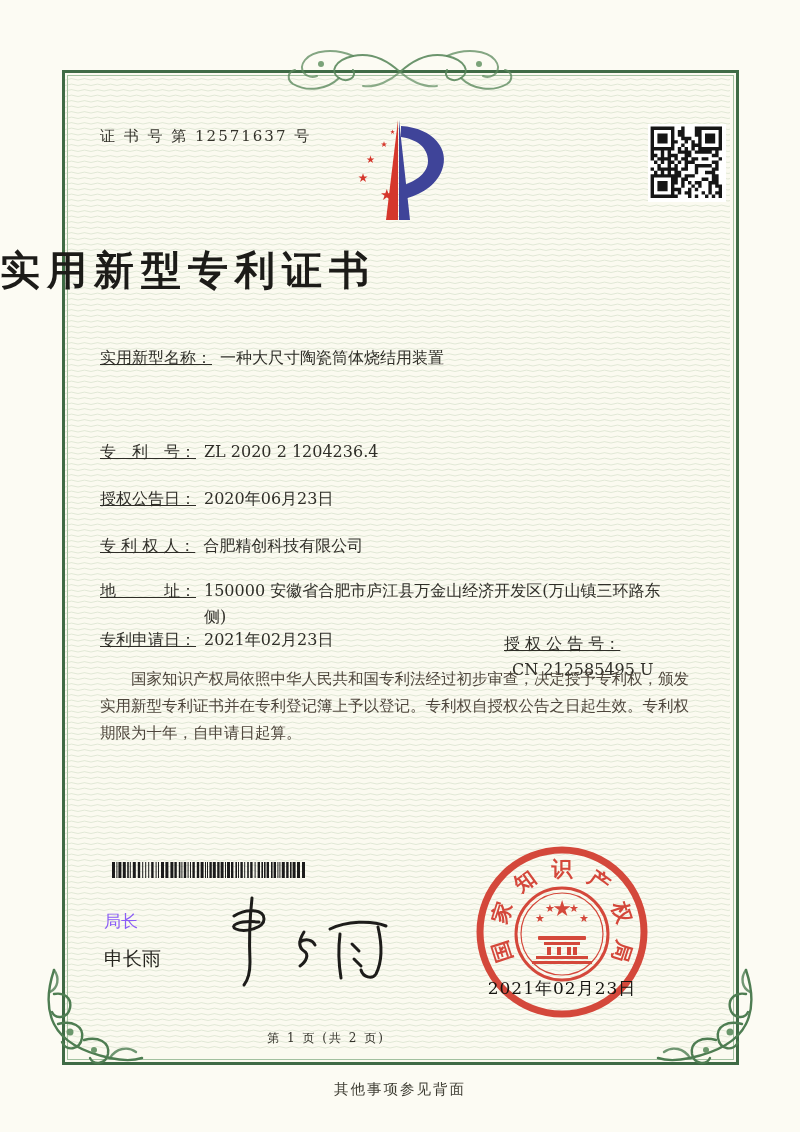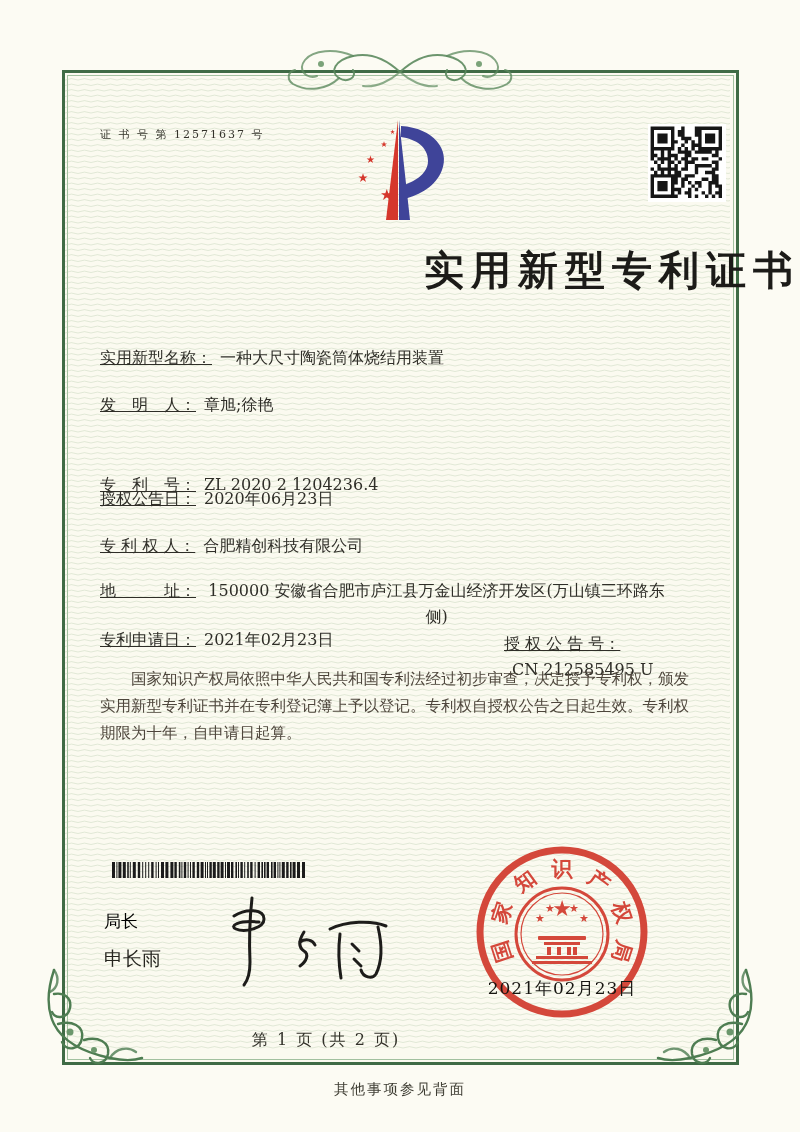--- a/index.html
+++ b/index.html
@@ -2,33 +2,33 @@
 <html><head>
 <meta charset="utf-8">
 <style>
   html,body{margin:0;padding:0;}
   body{width:800px;height:1132px;background:#fcfbf3;font-family:"DejaVu Serif","Liberation Serif",serif;color:#2f2e28;}
   .page{position:relative;width:800px;height:1132px;overflow:hidden;}
   .cert-border{position:absolute;left:62px;top:70px;width:671px;height:989px;border:3px solid #3f6b45;background:#fbfaf0;}
   .cert-border .inner-line{position:absolute;left:2px;top:2px;right:2px;bottom:2px;border:1px solid #a3c1a0;}
   #waves{position:absolute;left:65px;top:73px;pointer-events:none;}
   .abs{position:absolute;}
-  .cert-no{left:100px;top:127px;font-size:11px;letter-spacing:2px;color:#33322a;}
-  .title{left:0;top:243px;width:800px;text-align:right;font-size:40px;font-weight:600;letter-spacing:7px;color:#1c1b18;}
+  .cert-no{left:100px;top:127px;font-size:15px;letter-spacing:2px;color:#33322a;}
+  .title{left:0;top:243px;width:800px;text-align:left;font-size:40px;font-weight:600;letter-spacing:7px;color:#1c1b18;}
   .frow{position:absolute;left:100px;width:610px;line-height:26px;}
   .flabel{display:inline-block;vertical-align:top;white-space:pre;text-decoration:underline;}
-  .fvalue{display:inline-block;vertical-align:top;margin-left:8px;text-align:center;}
+  .fvalue{display:inline-block;vertical-align:top;margin-left:8px;}
   .fvalue.wrap{width:465px;}
   .grant-no{position:absolute;left:404px;top:4px;}
   .paras{left:100px;top:666px;width:602px;font-size:15.5px;line-height:1.74;color:#4e463c;}
   .paras p{margin:0;text-indent:2em;}
-  .sig-title{left:104px;top:910px;font-family:"DejaVu Sans","Liberation Sans",sans-serif;font-size:17px;color:#000000;}
+  .sig-title{left:104px;top:910px;font-family:"DejaVu Sans","Liberation Sans",sans-serif;font-size:17px;color:#8b5cf6;}
   .sig-name{left:104px;top:946px;font-family:"DejaVu Sans","Liberation Sans",sans-serif;font-size:19px;color:#26251f;}
   .seal-date{left:487px;top:977px;width:150px;text-align:center;font-size:17px;color:#161511;letter-spacing:1px;}
-  .page-note{left:0;top:1030px;width:652px;text-align:center;font-size:16px;color:#33322a;letter-spacing:2px;}
+  .page-note{left:0;top:1030px;width:652px;text-align:center;font-size:12px;color:#33322a;letter-spacing:2px;}
   .back-note{left:0;top:1080px;width:800px;text-align:center;font-size:14.5px;color:#3e3d33;letter-spacing:2px;}
   svg{display:block;}
 </style>
 </head>
 <body>
 
 <div class="page">
 
   <div class="cert-border">
       <div class="inner-line"></div>
@@ -95,24 +95,21 @@
   <svg class="abs" style="left:648px;top:124px;" id="qr" width="78" height="78" viewBox="0 0 78 78">
     <rect x="0" y="0" width="78" height="78" fill="#fff"></rect>
   <path d="M2.6 2.6h3.4v3.4h-3.4zM6.0 2.6h3.4v3.4h-3.4zM9.4 2.6h3.4v3.4h-3.4zM12.8 2.6h3.4v3.4h-3.4zM16.2 2.6h3.4v3.4h-3.4zM19.6 2.6h3.4v3.4h-3.4zM23.0 2.6h3.4v3.4h-3.4zM2.6 6.0h3.4v3.4h-3.4zM23.0 6.0h3.4v3.4h-3.4zM2.6 9.4h3.4v3.4h-3.4zM9.4 9.4h3.4v3.4h-3.4zM12.8 9.4h3.4v3.4h-3.4zM16.2 9.4h3.4v3.4h-3.4zM23.0 9.4h3.4v3.4h-3.4zM2.6 12.8h3.4v3.4h-3.4zM9.4 12.8h3.4v3.4h-3.4zM12.8 12.8h3.4v3.4h-3.4zM16.2 12.8h3.4v3.4h-3.4zM23.0 12.8h3.4v3.4h-3.4zM2.6 16.2h3.4v3.4h-3.4zM9.4 16.2h3.4v3.4h-3.4zM12.8 16.2h3.4v3.4h-3.4zM16.2 16.2h3.4v3.4h-3.4zM23.0 16.2h3.4v3.4h-3.4zM2.6 19.6h3.4v3.4h-3.4zM23.0 19.6h3.4v3.4h-3.4zM2.6 23.0h3.4v3.4h-3.4zM6.0 23.0h3.4v3.4h-3.4zM9.4 23.0h3.4v3.4h-3.4zM12.8 23.0h3.4v3.4h-3.4zM16.2 23.0h3.4v3.4h-3.4zM19.6 23.0h3.4v3.4h-3.4zM23.0 23.0h3.4v3.4h-3.4zM50.2 2.6h3.4v3.4h-3.4zM53.6 2.6h3.4v3.4h-3.4zM57.0 2.6h3.4v3.4h-3.4zM60.4 2.6h3.4v3.4h-3.4zM63.8 2.6h3.4v3.4h-3.4zM67.2 2.6h3.4v3.4h-3.4zM70.6 2.6h3.4v3.4h-3.4zM50.2 6.0h3.4v3.4h-3.4zM70.6 6.0h3.4v3.4h-3.4zM50.2 9.4h3.4v3.4h-3.4zM57.0 9.4h3.4v3.4h-3.4zM60.4 9.4h3.4v3.4h-3.4zM63.8 9.4h3.4v3.4h-3.4zM70.6 9.4h3.4v3.4h-3.4zM50.2 12.8h3.4v3.4h-3.4zM57.0 12.8h3.4v3.4h-3.4zM60.4 12.8h3.4v3.4h-3.4zM63.8 12.8h3.4v3.4h-3.4zM70.6 12.8h3.4v3.4h-3.4zM50.2 16.2h3.4v3.4h-3.4zM57.0 16.2h3.4v3.4h-3.4zM60.4 16.2h3.4v3.4h-3.4zM63.8 16.2h3.4v3.4h-3.4zM70.6 16.2h3.4v3.4h-3.4zM50.2 19.6h3.4v3.4h-3.4zM70.6 19.6h3.4v3.4h-3.4zM50.2 23.0h3.4v3.4h-3.4zM53.6 23.0h3.4v3.4h-3.4zM57.0 23.0h3.4v3.4h-3.4zM60.4 23.0h3.4v3.4h-3.4zM63.8 23.0h3.4v3.4h-3.4zM67.2 23.0h3.4v3.4h-3.4zM70.6 23.0h3.4v3.4h-3.4zM2.6 50.2h3.4v3.4h-3.4zM6.0 50.2h3.4v3.4h-3.4zM9.4 50.2h3.4v3.4h-3.4zM12.8 50.2h3.4v3.4h-3.4zM16.2 50.2h3.4v3.4h-3.4zM19.6 50.2h3.4v3.4h-3.4zM23.0 50.2h3.4v3.4h-3.4zM2.6 53.6h3.4v3.4h-3.4zM23.0 53.6h3.4v3.4h-3.4zM2.6 57.0h3.4v3.4h-3.4zM9.4 57.0h3.4v3.4h-3.4zM12.8 57.0h3.4v3.4h-3.4zM16.2 57.0h3.4v3.4h-3.4zM23.0 57.0h3.4v3.4h-3.4zM2.6 60.4h3.4v3.4h-3.4zM9.4 60.4h3.4v3.4h-3.4zM12.8 60.4h3.4v3.4h-3.4zM16.2 60.4h3.4v3.4h-3.4zM23.0 60.4h3.4v3.4h-3.4zM2.6 63.8h3.4v3.4h-3.4zM9.4 63.8h3.4v3.4h-3.4zM12.8 63.8h3.4v3.4h-3.4zM16.2 63.8h3.4v3.4h-3.4zM23.0 63.8h3.4v3.4h-3.4zM2.6 67.2h3.4v3.4h-3.4zM23.0 67.2h3.4v3.4h-3.4zM2.6 70.6h3.4v3.4h-3.4zM6.0 70.6h3.4v3.4h-3.4zM9.4 70.6h3.4v3.4h-3.4zM12.8 70.6h3.4v3.4h-3.4zM16.2 70.6h3.4v3.4h-3.4zM19.6 70.6h3.4v3.4h-3.4zM23.0 70.6h3.4v3.4h-3.4zM33.2 2.6h3.4v3.4h-3.4zM46.8 2.6h3.4v3.4h-3.4zM29.8 6.0h3.4v3.4h-3.4zM33.2 6.0h3.4v3.4h-3.4zM46.8 6.0h3.4v3.4h-3.4zM29.8 9.4h3.4v3.4h-3.4zM33.2 9.4h3.4v3.4h-3.4zM46.8 9.4h3.4v3.4h-3.4zM33.2 12.8h3.4v3.4h-3.4zM36.6 12.8h3.4v3.4h-3.4zM40.0 12.8h3.4v3.4h-3.4zM26.4 16.2h3.4v3.4h-3.4zM36.6 16.2h3.4v3.4h-3.4zM43.4 16.2h3.4v3.4h-3.4zM33.2 19.6h3.4v3.4h-3.4zM43.4 19.6h3.4v3.4h-3.4zM46.8 19.6h3.4v3.4h-3.4zM29.8 23.0h3.4v3.4h-3.4zM36.6 23.0h3.4v3.4h-3.4zM43.4 23.0h3.4v3.4h-3.4zM2.6 26.4h3.4v3.4h-3.4zM12.8 26.4h3.4v3.4h-3.4zM19.6 26.4h3.4v3.4h-3.4zM29.8 26.4h3.4v3.4h-3.4zM33.2 26.4h3.4v3.4h-3.4zM36.6 26.4h3.4v3.4h-3.4zM40.0 26.4h3.4v3.4h-3.4zM46.8 26.4h3.4v3.4h-3.4zM50.2 26.4h3.4v3.4h-3.4zM53.6 26.4h3.4v3.4h-3.4zM57.0 26.4h3.4v3.4h-3.4zM60.4 26.4h3.4v3.4h-3.4zM67.2 26.4h3.4v3.4h-3.4zM2.6 29.8h3.4v3.4h-3.4zM6.0 29.8h3.4v3.4h-3.4zM12.8 29.8h3.4v3.4h-3.4zM19.6 29.8h3.4v3.4h-3.4zM23.0 29.8h3.4v3.4h-3.4zM26.4 29.8h3.4v3.4h-3.4zM36.6 29.8h3.4v3.4h-3.4zM40.0 29.8h3.4v3.4h-3.4zM63.8 29.8h3.4v3.4h-3.4zM67.2 29.8h3.4v3.4h-3.4zM2.6 33.2h3.4v3.4h-3.4zM9.4 33.2h3.4v3.4h-3.4zM12.8 33.2h3.4v3.4h-3.4zM16.2 33.2h3.4v3.4h-3.4zM19.6 33.2h3.4v3.4h-3.4zM26.4 33.2h3.4v3.4h-3.4zM33.2 33.2h3.4v3.4h-3.4zM36.6 33.2h3.4v3.4h-3.4zM43.4 33.2h3.4v3.4h-3.4zM46.8 33.2h3.4v3.4h-3.4zM53.6 33.2h3.4v3.4h-3.4zM57.0 33.2h3.4v3.4h-3.4zM70.6 33.2h3.4v3.4h-3.4zM6.0 36.6h3.4v3.4h-3.4zM12.8 36.6h3.4v3.4h-3.4zM19.6 36.6h3.4v3.4h-3.4zM23.0 36.6h3.4v3.4h-3.4zM29.8 36.6h3.4v3.4h-3.4zM36.6 36.6h3.4v3.4h-3.4zM40.0 36.6h3.4v3.4h-3.4zM43.4 36.6h3.4v3.4h-3.4zM63.8 36.6h3.4v3.4h-3.4zM67.2 36.6h3.4v3.4h-3.4zM9.4 40.0h3.4v3.4h-3.4zM19.6 40.0h3.4v3.4h-3.4zM26.4 40.0h3.4v3.4h-3.4zM36.6 40.0h3.4v3.4h-3.4zM46.8 40.0h3.4v3.4h-3.4zM50.2 40.0h3.4v3.4h-3.4zM53.6 40.0h3.4v3.4h-3.4zM57.0 40.0h3.4v3.4h-3.4zM60.4 40.0h3.4v3.4h-3.4zM67.2 40.0h3.4v3.4h-3.4zM2.6 43.4h3.4v3.4h-3.4zM9.4 43.4h3.4v3.4h-3.4zM12.8 43.4h3.4v3.4h-3.4zM16.2 43.4h3.4v3.4h-3.4zM19.6 43.4h3.4v3.4h-3.4zM23.0 43.4h3.4v3.4h-3.4zM26.4 43.4h3.4v3.4h-3.4zM33.2 43.4h3.4v3.4h-3.4zM36.6 43.4h3.4v3.4h-3.4zM46.8 43.4h3.4v3.4h-3.4zM63.8 43.4h3.4v3.4h-3.4zM67.2 43.4h3.4v3.4h-3.4zM6.0 46.8h3.4v3.4h-3.4zM12.8 46.8h3.4v3.4h-3.4zM19.6 46.8h3.4v3.4h-3.4zM26.4 46.8h3.4v3.4h-3.4zM29.8 46.8h3.4v3.4h-3.4zM46.8 46.8h3.4v3.4h-3.4zM57.0 46.8h3.4v3.4h-3.4zM60.4 46.8h3.4v3.4h-3.4zM63.8 46.8h3.4v3.4h-3.4zM26.4 50.2h3.4v3.4h-3.4zM29.8 50.2h3.4v3.4h-3.4zM36.6 50.2h3.4v3.4h-3.4zM40.0 50.2h3.4v3.4h-3.4zM43.4 50.2h3.4v3.4h-3.4zM63.8 50.2h3.4v3.4h-3.4zM67.2 50.2h3.4v3.4h-3.4zM26.4 53.6h3.4v3.4h-3.4zM33.2 53.6h3.4v3.4h-3.4zM36.6 53.6h3.4v3.4h-3.4zM53.6 53.6h3.4v3.4h-3.4zM57.0 53.6h3.4v3.4h-3.4zM63.8 53.6h3.4v3.4h-3.4zM67.2 53.6h3.4v3.4h-3.4zM26.4 57.0h3.4v3.4h-3.4zM33.2 57.0h3.4v3.4h-3.4zM40.0 57.0h3.4v3.4h-3.4zM46.8 57.0h3.4v3.4h-3.4zM50.2 57.0h3.4v3.4h-3.4zM60.4 57.0h3.4v3.4h-3.4zM63.8 57.0h3.4v3.4h-3.4zM67.2 57.0h3.4v3.4h-3.4zM33.2 60.4h3.4v3.4h-3.4zM43.4 60.4h3.4v3.4h-3.4zM50.2 60.4h3.4v3.4h-3.4zM60.4 60.4h3.4v3.4h-3.4zM67.2 60.4h3.4v3.4h-3.4zM70.6 60.4h3.4v3.4h-3.4zM26.4 63.8h3.4v3.4h-3.4zM29.8 63.8h3.4v3.4h-3.4zM40.0 63.8h3.4v3.4h-3.4zM46.8 63.8h3.4v3.4h-3.4zM60.4 63.8h3.4v3.4h-3.4zM70.6 63.8h3.4v3.4h-3.4zM29.8 67.2h3.4v3.4h-3.4zM36.6 67.2h3.4v3.4h-3.4zM40.0 67.2h3.4v3.4h-3.4zM53.6 67.2h3.4v3.4h-3.4zM60.4 67.2h3.4v3.4h-3.4zM67.2 67.2h3.4v3.4h-3.4zM70.6 67.2h3.4v3.4h-3.4zM26.4 70.6h3.4v3.4h-3.4zM40.0 70.6h3.4v3.4h-3.4zM46.8 70.6h3.4v3.4h-3.4zM57.0 70.6h3.4v3.4h-3.4zM63.8 70.6h3.4v3.4h-3.4zM70.6 70.6h3.4v3.4h-3.4z" fill="#161616"></path>
     </svg>
 
   <div class="abs title">实用新型专利证书</div>
 
   <div class="frow" style="top:345px;">
     <span class="flabel">实用新型名称：</span><span class="fvalue">一种大尺寸陶瓷筒体烧结用装置</span>
   </div>
-  <div class="frow" style="top:392px;">
-    <span class="flabel">发　明　人：</span><span class="fvalue">章旭;徐艳</span>
-  </div>
-  <div class="frow" style="top:439px;margin-top:33px;">
+  <div class="frow" style="top:439px;">
     <span class="flabel">专　利　号：</span><span class="fvalue">ZL 2020 2 1204236.4</span>
   </div>
   <div class="frow" style="top:486px;">
     <span class="flabel">授权公告日：</span><span class="fvalue">2020年06月23日</span>
   </div>
   <div class="frow" style="top:533px;">
     <span class="flabel">专 利 权 人：</span><span class="fvalue">合肥精创科技有限公司</span>
   </div>
   <div class="frow" style="top:578px;">
     <span class="flabel">地　　　址：</span><span class="fvalue wrap">150000 安徽省合肥市庐江县万金山经济开发区(万山镇三环路东侧)</span>

